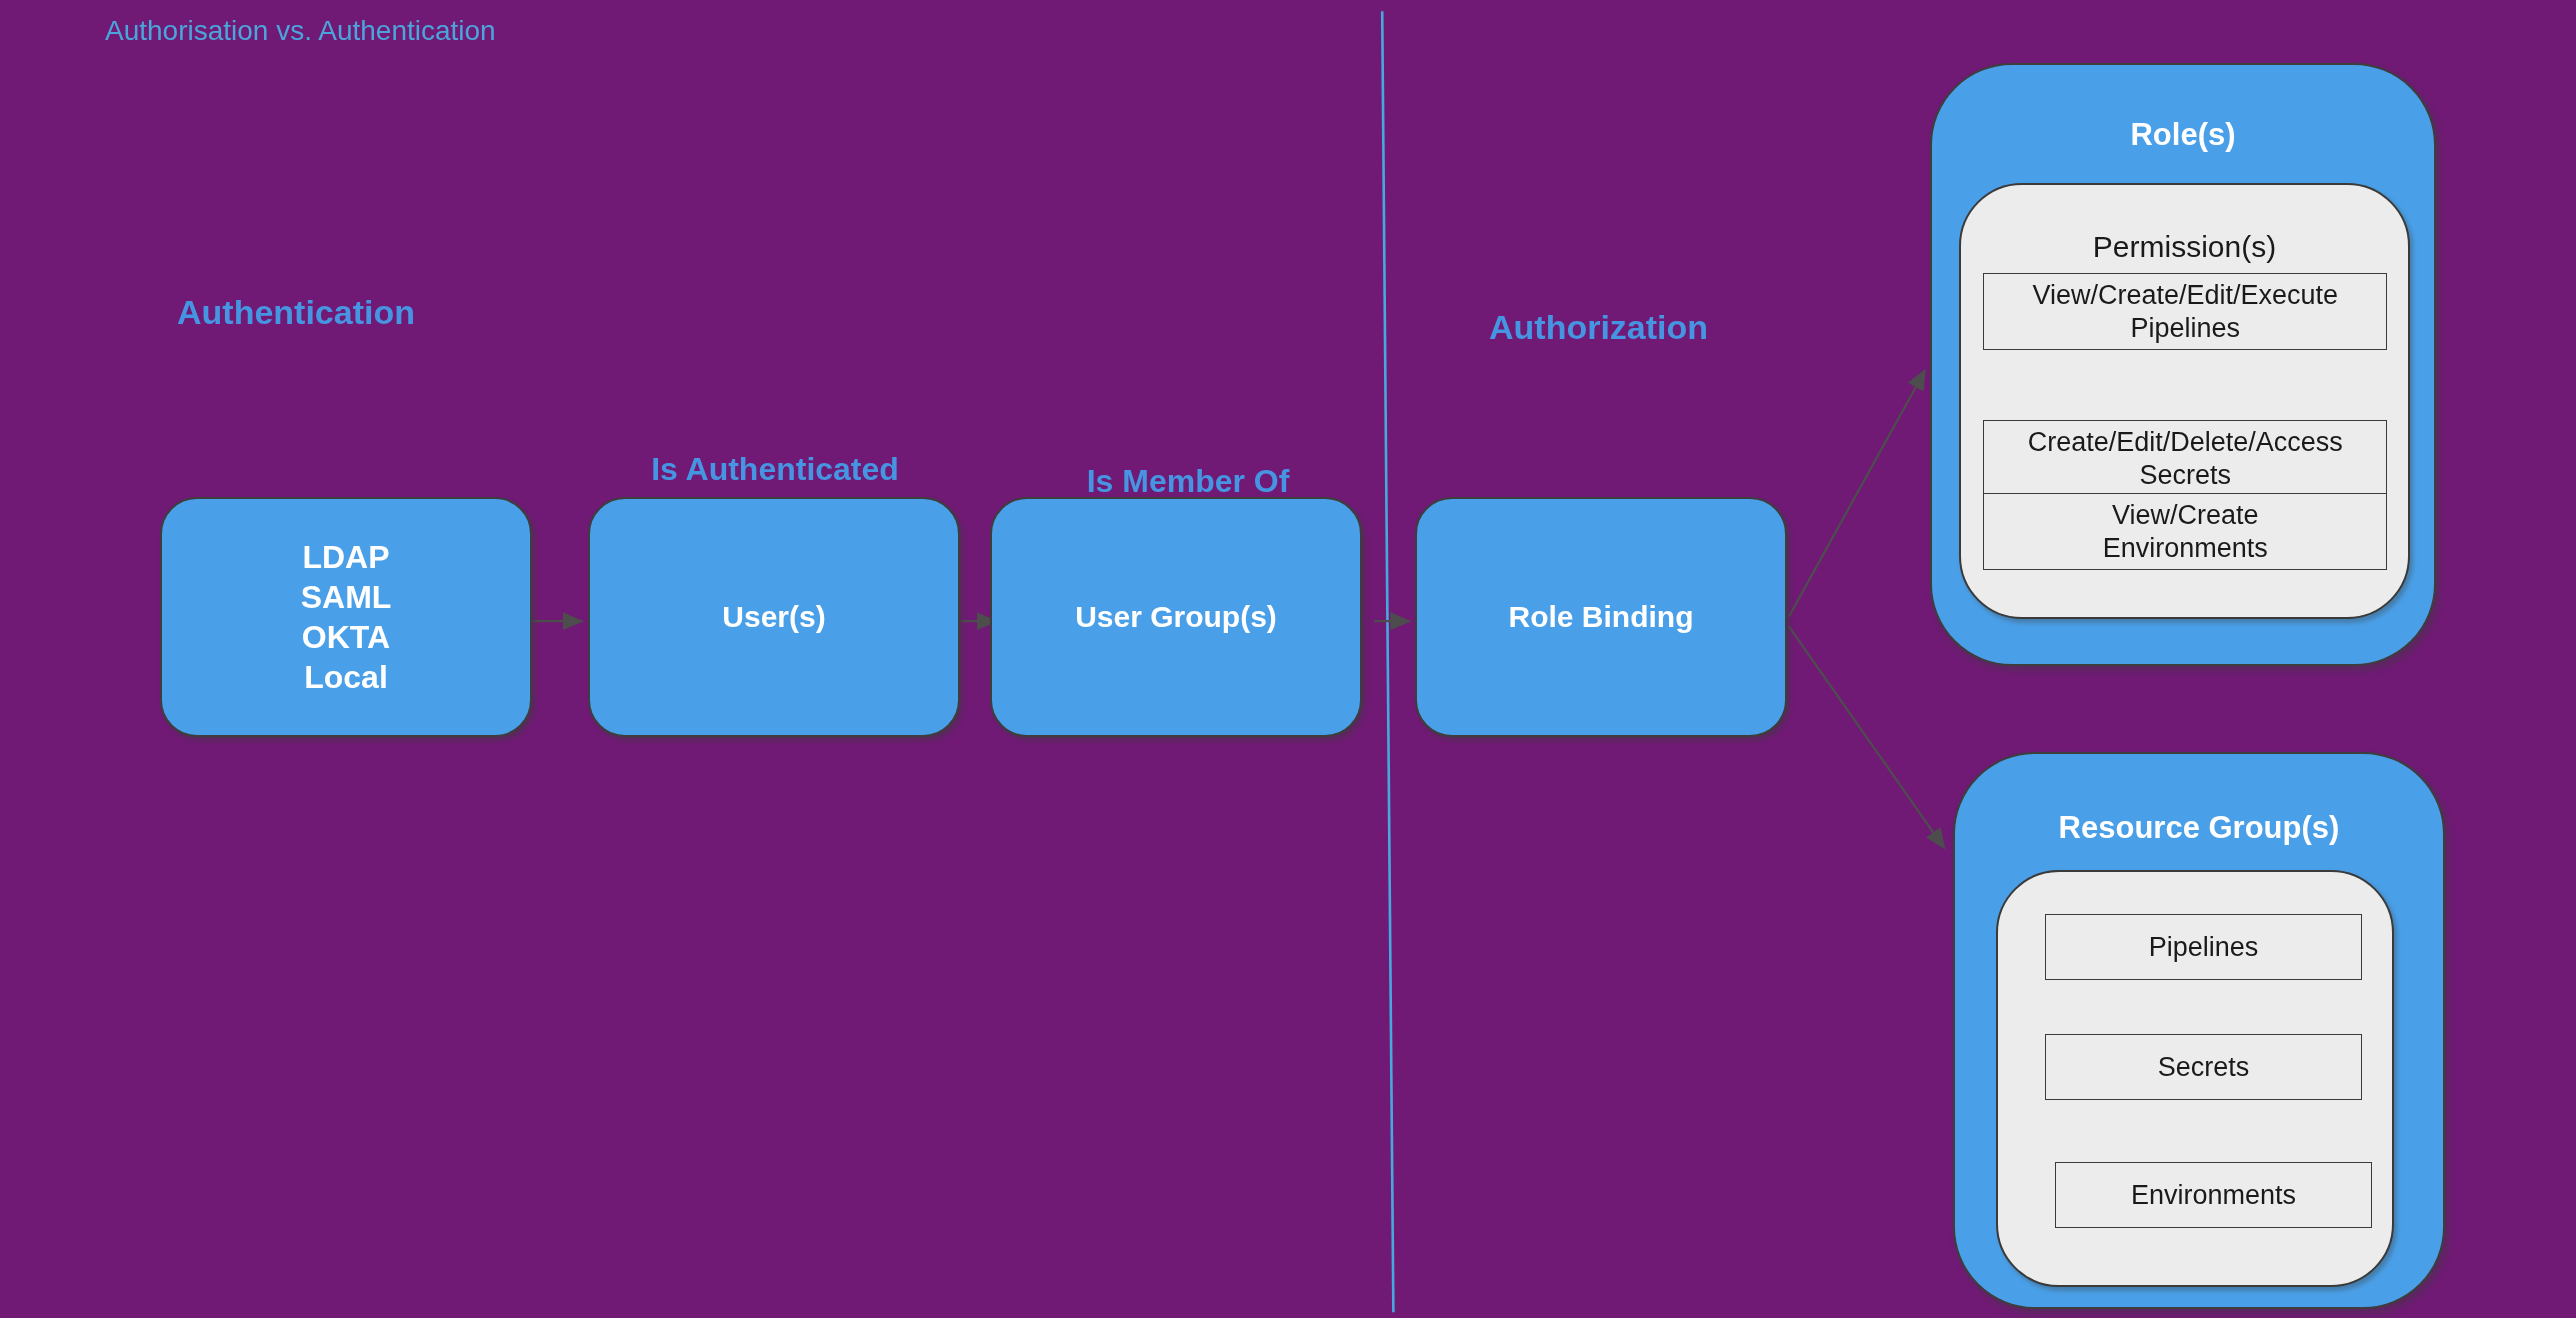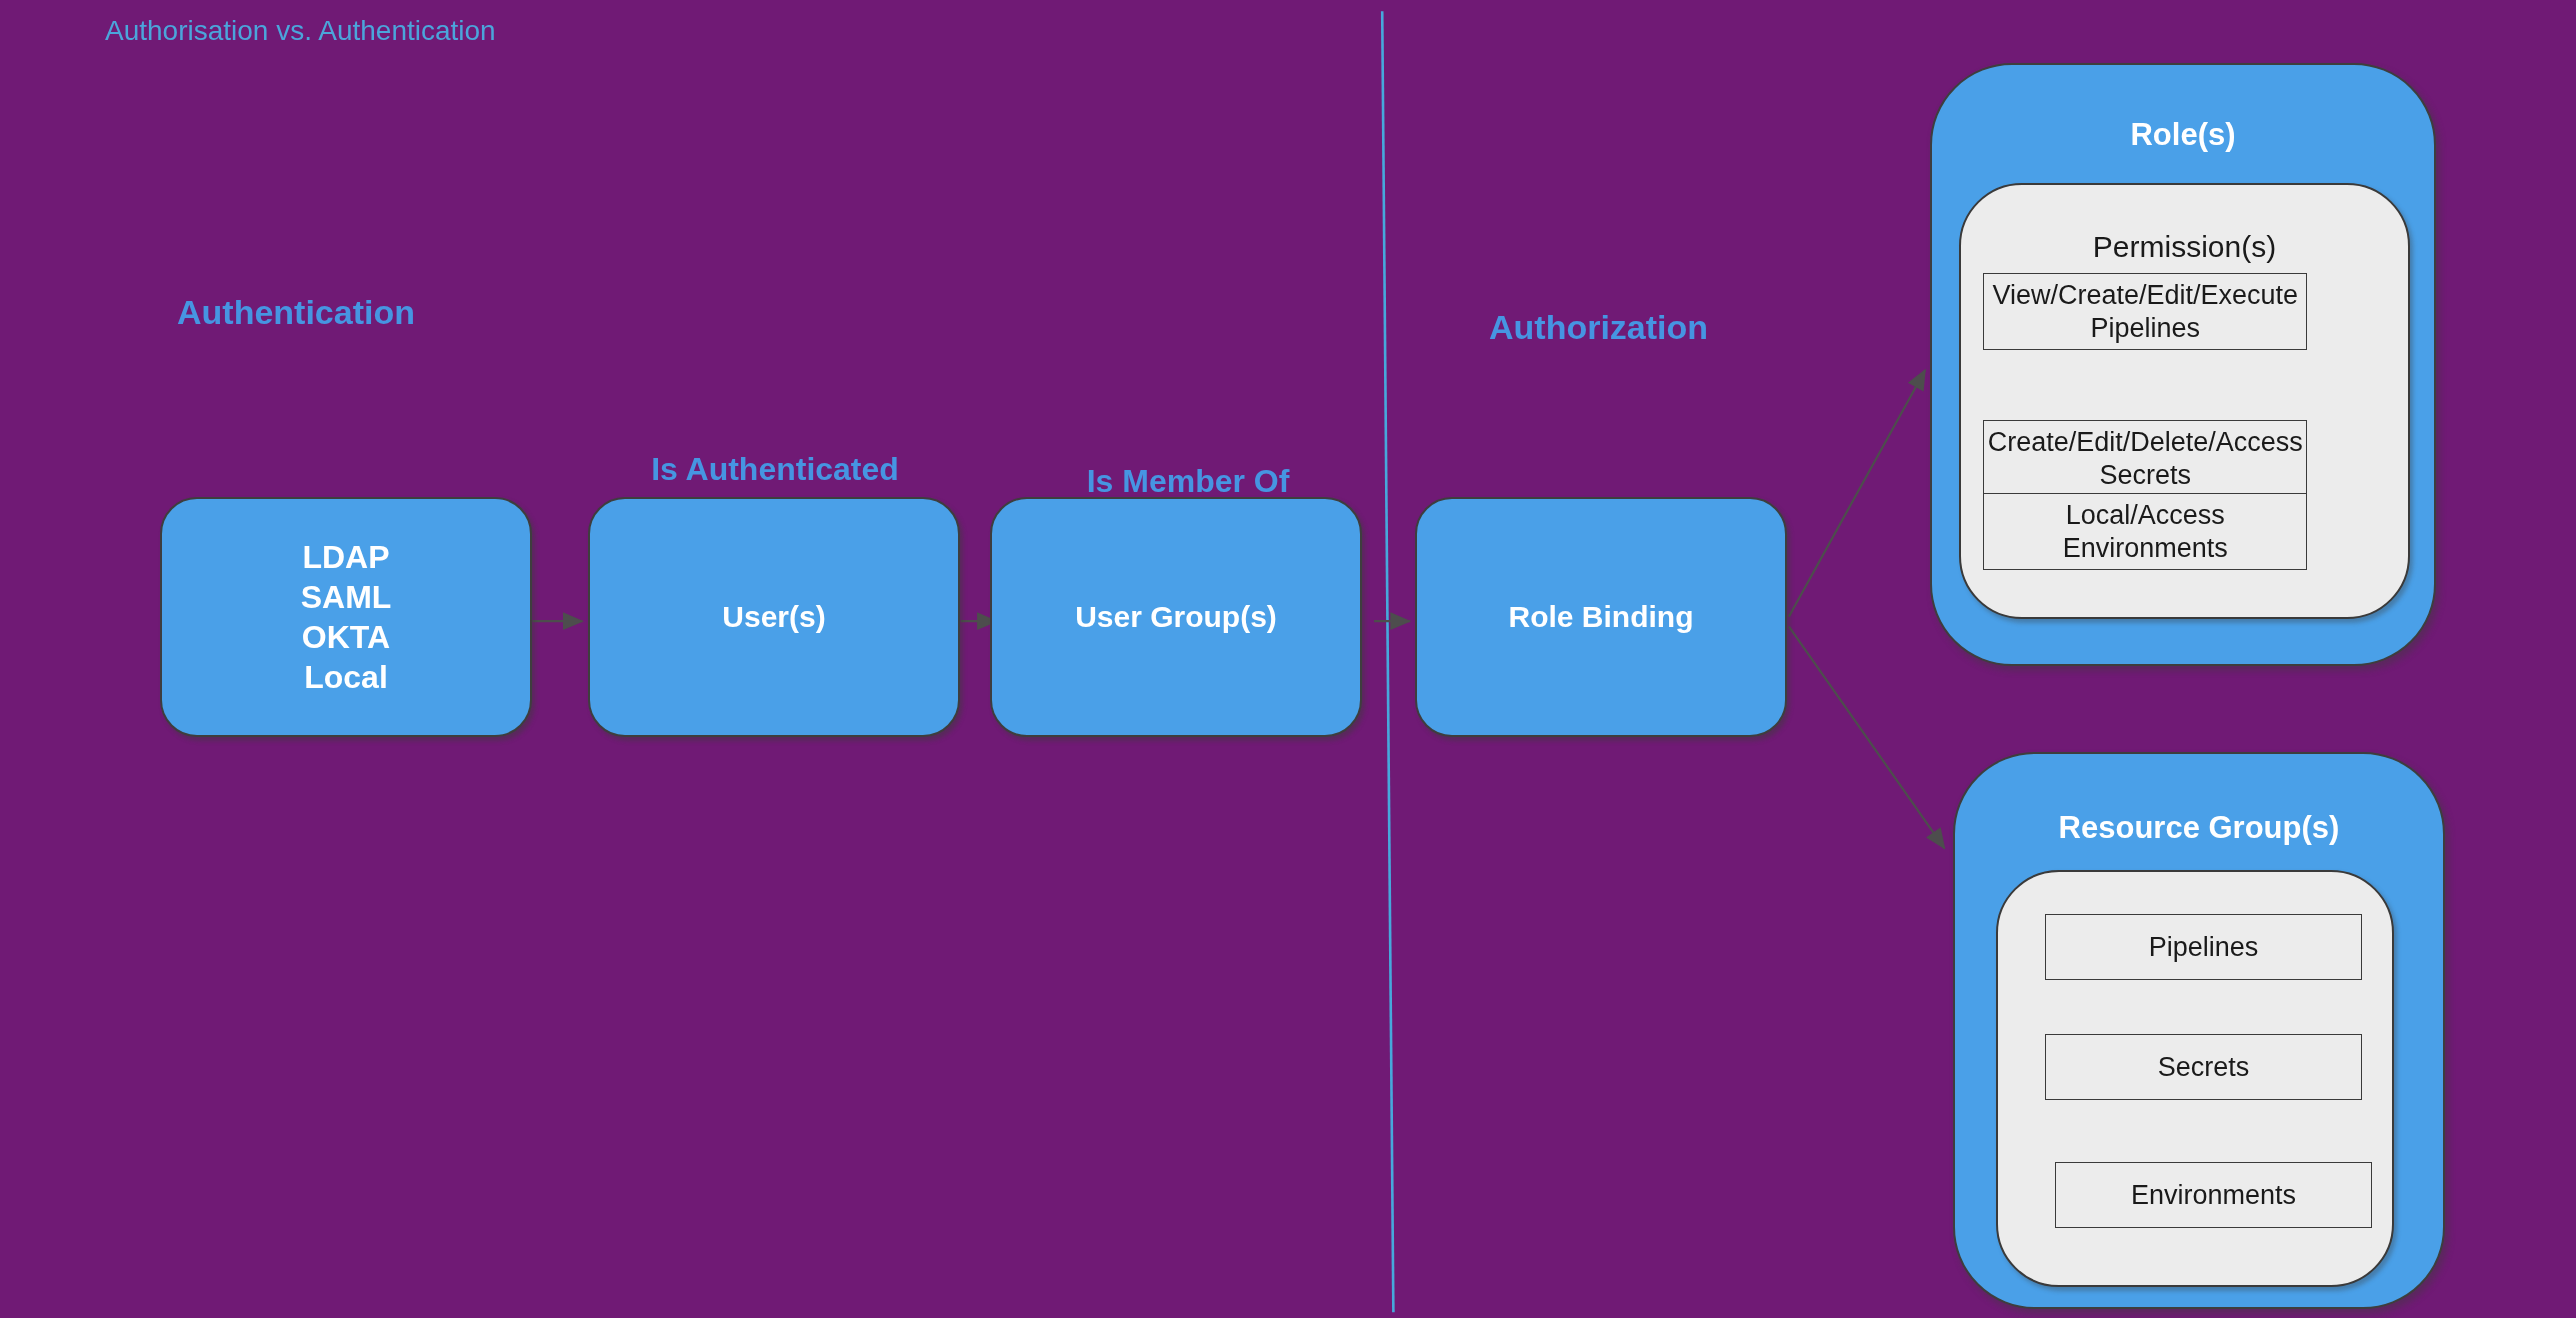--- a/index.html
+++ b/index.html
@@ -128,21 +128,21 @@
     display: flex;
     align-items: center;
     justify-content: center;
     text-align: center;
     color: #1a1a1a;
     font-size: 27px;
     line-height: 33px;
     white-space: pre-line;
     box-sizing: border-box;
   }
-  .perm-box { left: 22.3px; width: 324px; height: 77px; }
+  .perm-box { left: 22.3px; width: 404px; height: 77px; }
   #perm-0 { top: 88px; }
   #perm-1 { top: 197px; margin-top: 38px; }
   #perm-2 { top: 308px; }
 
   .res-box { width: 317px; height: 66px; }
   #res-0 { left: 47px; top: 42px; }
   #res-1 { left: 47px; top: 162px; }
   #res-2 { left: 57px; top: 290px; }
 </style>
 </head>
@@ -193,21 +193,21 @@
   </div>
 
   <div class="abs big-container" id="container-roles">
     <div class="container-title" id="roles-title">Role(s)</div>
     <div class="gray-panel" id="panel-permissions">
       <div class="panel-title">Permission(s)</div>
       <div class="item-box perm-box" id="perm-0">View/Create/Edit/Execute
 Pipelines</div>
       <div class="item-box perm-box" id="perm-1">Create/Edit/Delete/Access
 Secrets</div>
-      <div class="item-box perm-box" id="perm-2">Local/Access
+      <div class="item-box perm-box" id="perm-2">View/Create
 Environments</div>
     </div>
   </div>
 
   <div class="abs big-container" id="container-resource-groups">
     <div class="container-title" id="resource-groups-title">Resource Group(s)</div>
     <div class="gray-panel" id="panel-resources">
       <div class="item-box res-box" id="res-0">Pipelines</div>
       <div class="item-box res-box" id="res-1">Secrets</div>
       <div class="item-box res-box" id="res-2">Environments</div>

